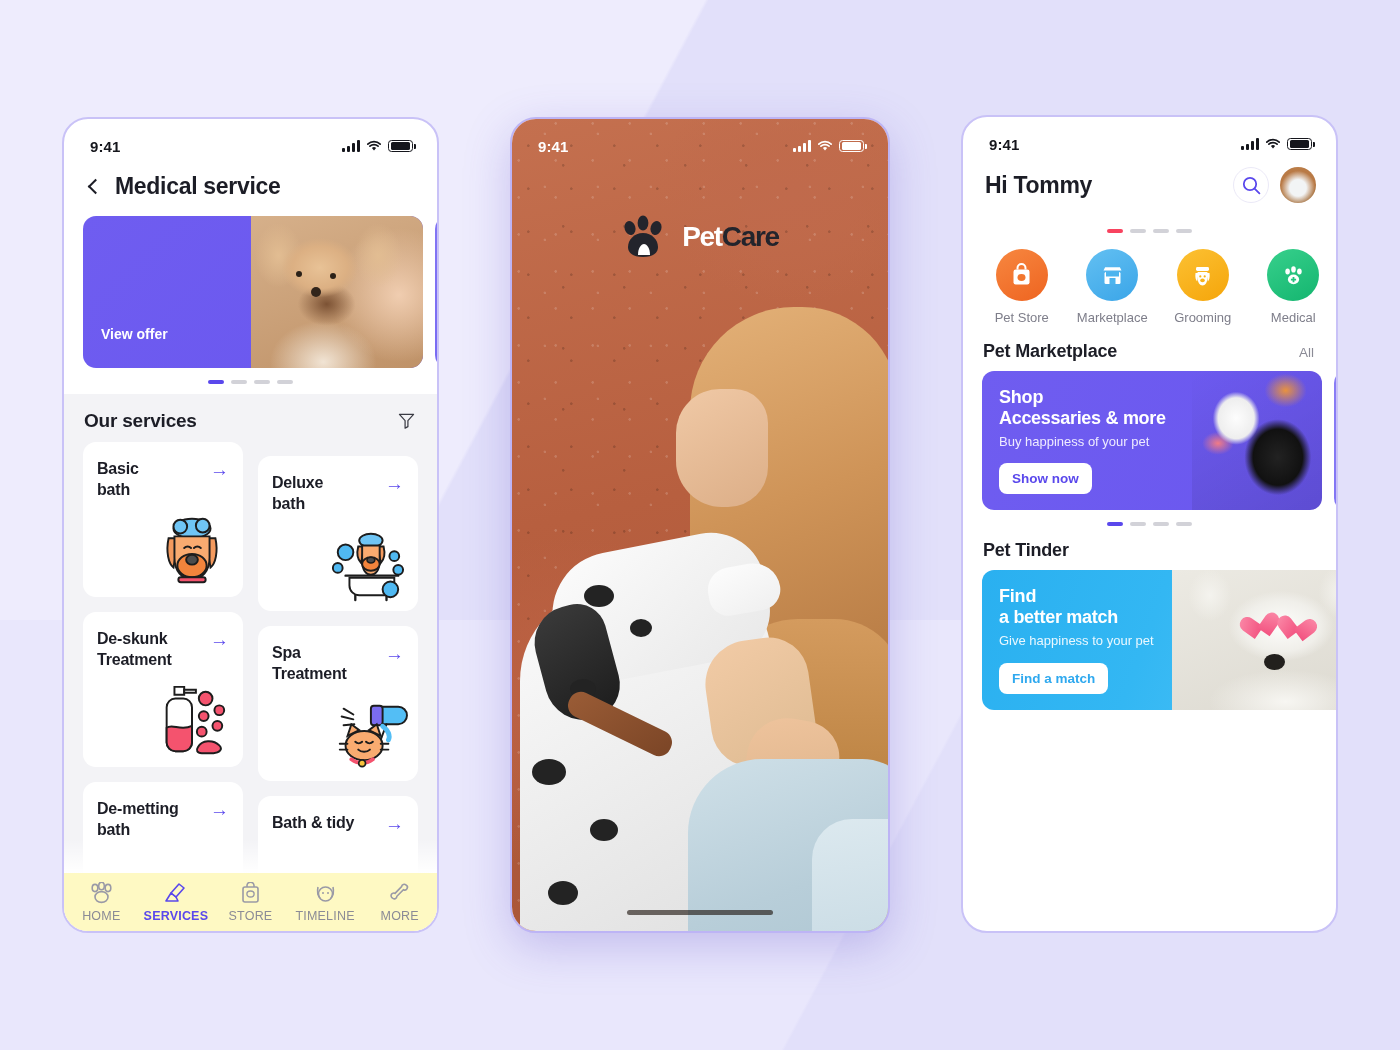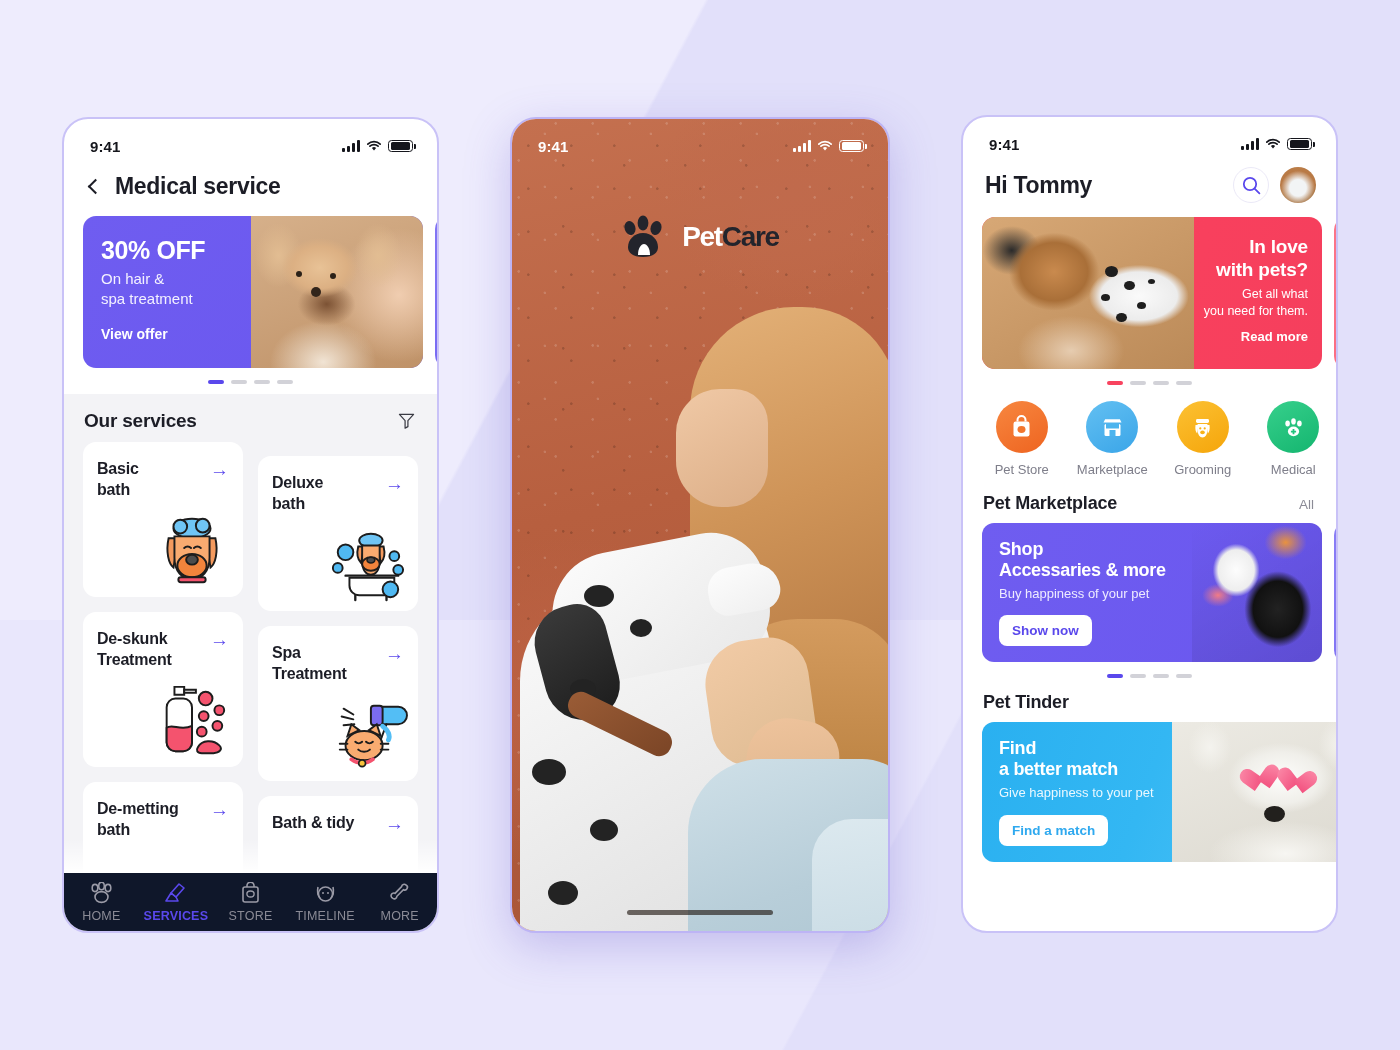--- a/index.html
+++ b/index.html
@@ -115,22 +115,22 @@
   }
   .svc-label { font-size: 16px; font-weight: bold; color: #1c1d26;
     line-height: 1.33; max-width: 108px; letter-spacing: -.2px; }
   .svc-arrow { position: absolute; right: 14px; top: 18px; color: #5a48ec;
     font-size: 19px; line-height: 1; }
   .svc-icon { position: absolute; right: 10px; bottom: 8px; width: 82px; height: 78px; }
 
   .nav-fade { position:absolute; left:0; right:0; bottom:78px; height:34px;
     background: linear-gradient(to bottom, rgba(255,255,255,0), #fff); z-index: 4; }
   .tabbar {
-    position: absolute; left: 0; right: 0; bottom: 0; height: 78px; background: #0f172a;
-    display: flex; align-items: flex-start; padding-top: 9px; z-index: 5; justify-content: center;
+    position: absolute; left: 0; right: 0; bottom: 0; height: 78px; background: #fef9c3;
+    display: flex; align-items: flex-start; padding-top: 9px; z-index: 5;
   }
   .tab { flex: 1; display: flex; flex-direction: column; align-items: center; gap: 5px; }
   .tab .tl { font-size: 12.5px; color: #8b8b96; letter-spacing: .2px; }
   .tab.active .tl { color: #5a48ec; font-weight: bold; }
   .tab svg { display: block; }
 
   
   .splash { position: absolute; inset: 0; overflow: hidden;
     background:
       radial-gradient(ellipse 210px 170px at 74% 9%, #c06a4c 0%, rgba(192,106,76,0) 66%),
@@ -339,27 +339,20 @@
 
   <div class="p1-head">
     <span class="back-chev"></span>
     <span class="p1-title">Medical service</span>
   </div>
 
   <div class="promo-wrap">
     <div class="promo-peek"></div>
     <div class="promo">
       <div class="promo-img"></div>
-      <div class="promo-body">
-        <div class="promo-h">30% OFF</div>
-        <div class="promo-s">
-          <span>On hair &amp;</span><br>
-          <span>spa treatment</span>
-        </div>
-      </div>
       <div class="promo-cta">View offer</div>
     </div>
   </div>
   <div class="dots">
     <i class="on"></i>
     <i></i>
     <i></i>
     <i></i>
   </div>
 
@@ -593,37 +586,20 @@
       <span class="srch">
         <svg width="19" height="19" viewBox="0 0 19 19">
           <circle cx="8" cy="8" r="6.2" fill="none" stroke="#5a48ec" stroke-width="1.8"></circle>
           <path d="M12.6 12.6 17.4 17.4" stroke="#5a48ec" stroke-width="1.8" stroke-linecap="round"></path>
         </svg>
       </span>
       <span class="avatar"></span>
     </span>
   </div>
 
-  <div class="hero-wrap">
-    <div class="hero-peek"></div>
-    <div class="hero">
-      <div class="hero-img"></div>
-      <div class="hero-body">
-        <div class="hero-h">
-          <span>In love</span><br>
-          <span>with pets?</span>
-        </div>
-        <div class="hero-s">
-          <span>Get all what</span><br>
-          <span>you need for them.</span>
-        </div>
-      </div>
-      <div class="hero-cta">Read more</div>
-    </div>
-  </div>
   <div class="dots red">
     <i class="on"></i>
     <i></i>
     <i></i>
     <i></i>
   </div>
 
   <div class="cats">
     <div class="cat">
       <span class="cat-ic" style="background:linear-gradient(150deg,#f78740,#ee6420)">

